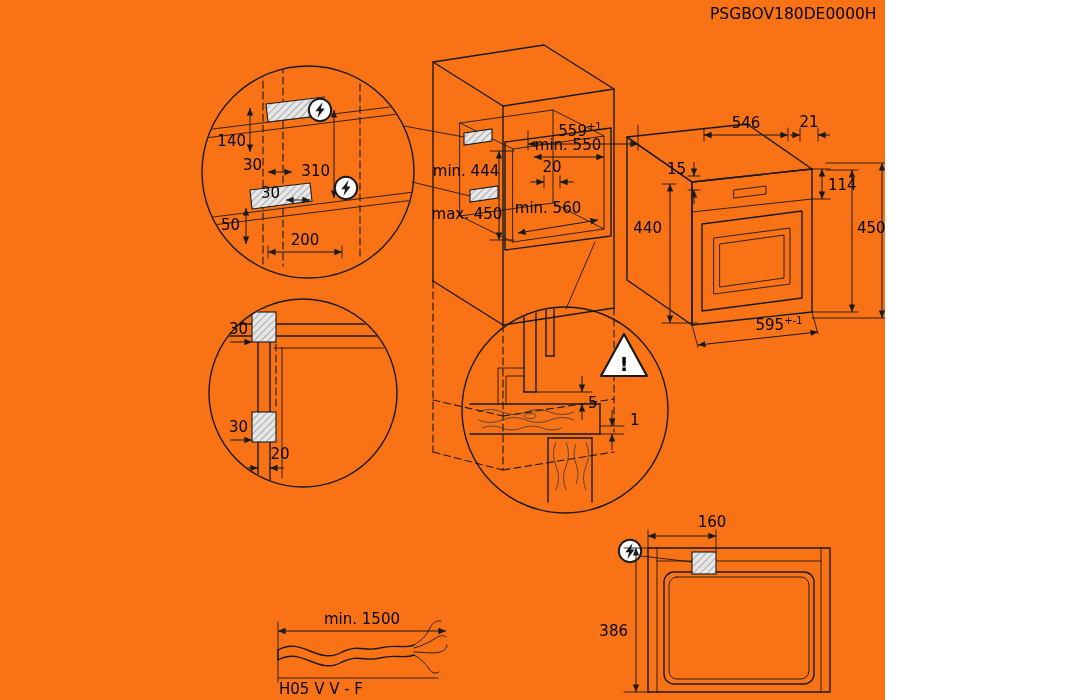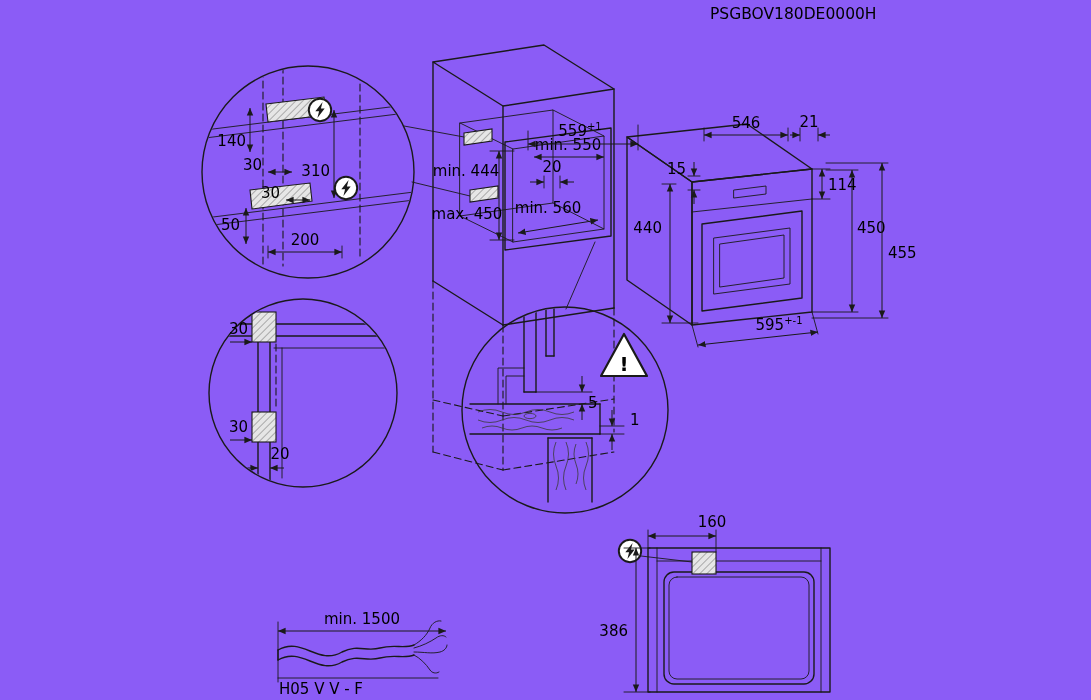--- a/index.html
+++ b/index.html
@@ -1,16 +1,16 @@
 <!DOCTYPE html>
 <html><head>
 <meta charset="utf-8">
 <style>
   html,body{margin:0;padding:0;background:#fff}
-  .page{position:relative;width:1091px;height:700px;background:#8b5cf6;overflow:hidden;
+  .page{position:relative;width:885px;height:700px;background:#f97316;overflow:hidden;
         font-family:"DejaVu Sans",sans-serif}
   svg{display:block}
   svg text{font-family:"DejaVu Sans",sans-serif;font-size:15px;fill:#000}
   .ln{fill:none;stroke:#1a1a1a;stroke-width:1.4;stroke-linejoin:round;stroke-linecap:round}
   .tn{fill:none;stroke:#1a1a1a;stroke-width:0.9;stroke-linejoin:round;stroke-linecap:round}
   .dl{fill:none;stroke:#1a1a1a;stroke-width:1.1;stroke-dasharray:7 4;stroke-linecap:round}
   .dim{fill:none;stroke:#1a1a1a;stroke-width:1}
   .ar{marker-end:url(#arr)}
   .ar2{marker-start:url(#arr);marker-end:url(#arr)}
   .sup{font-size:10px}

